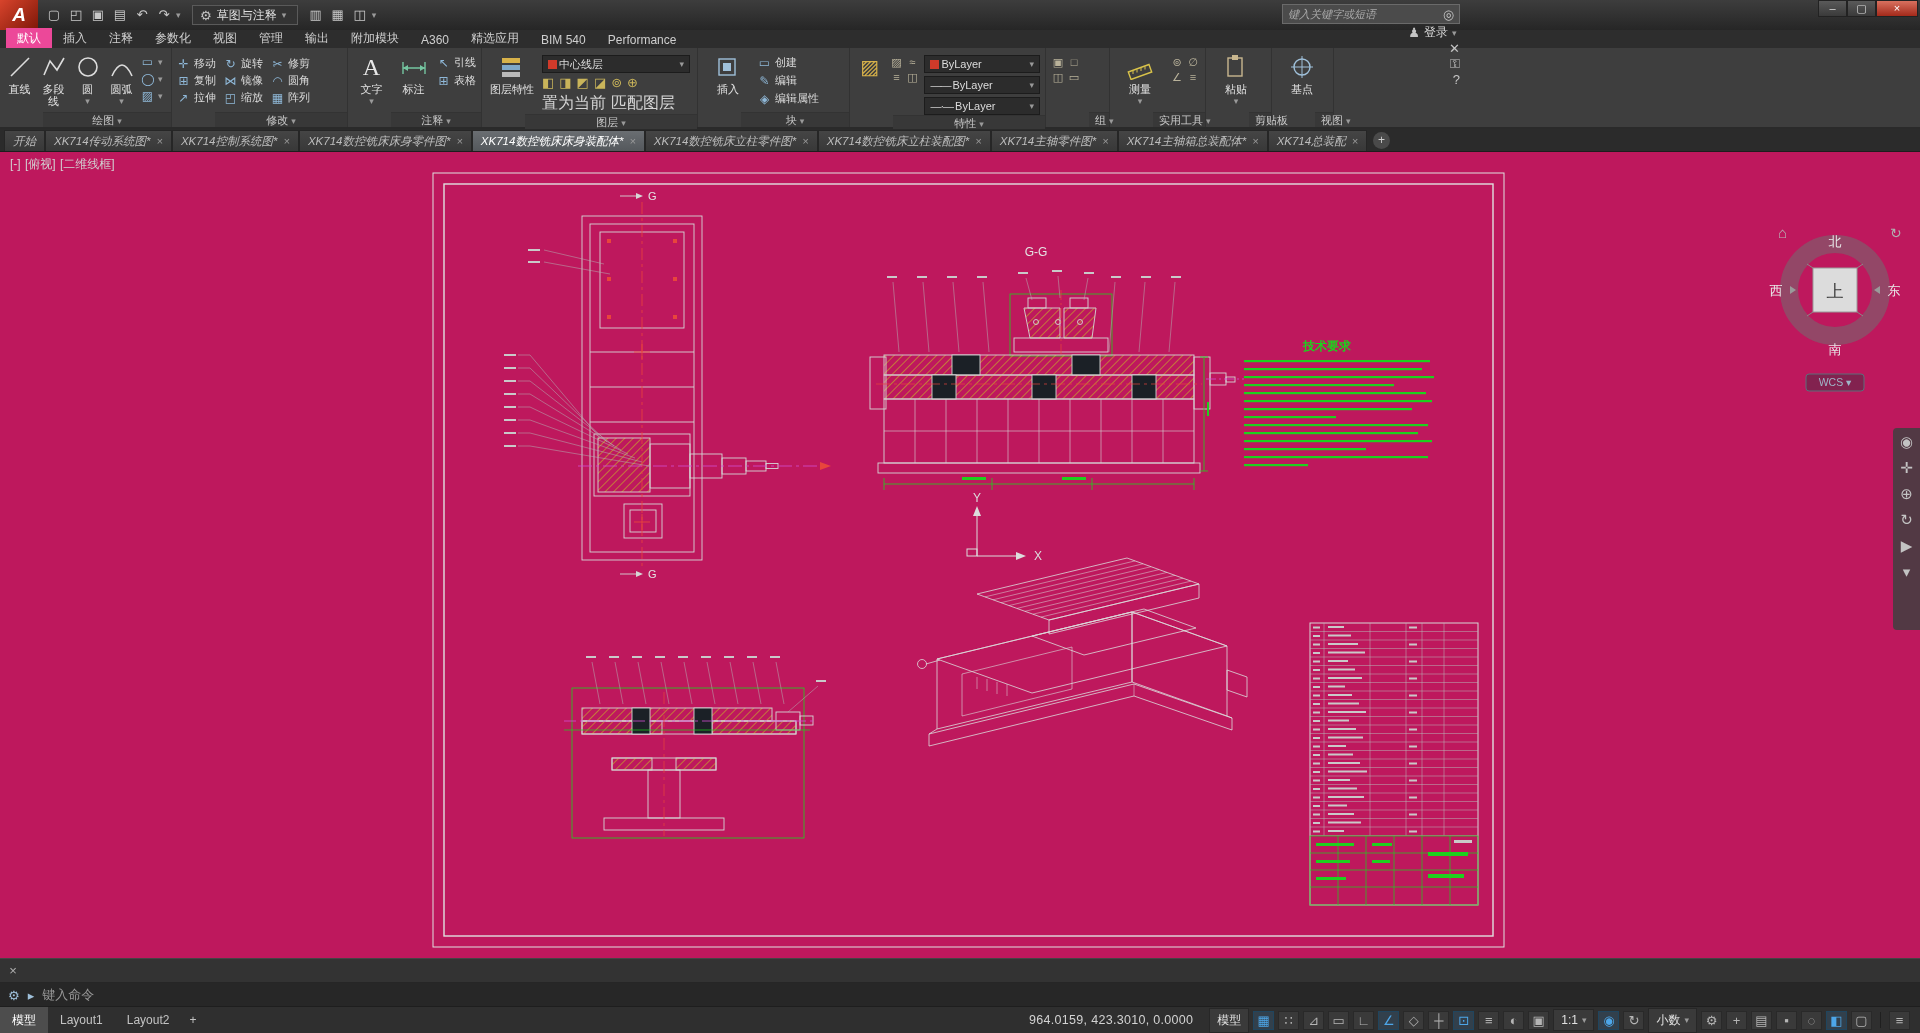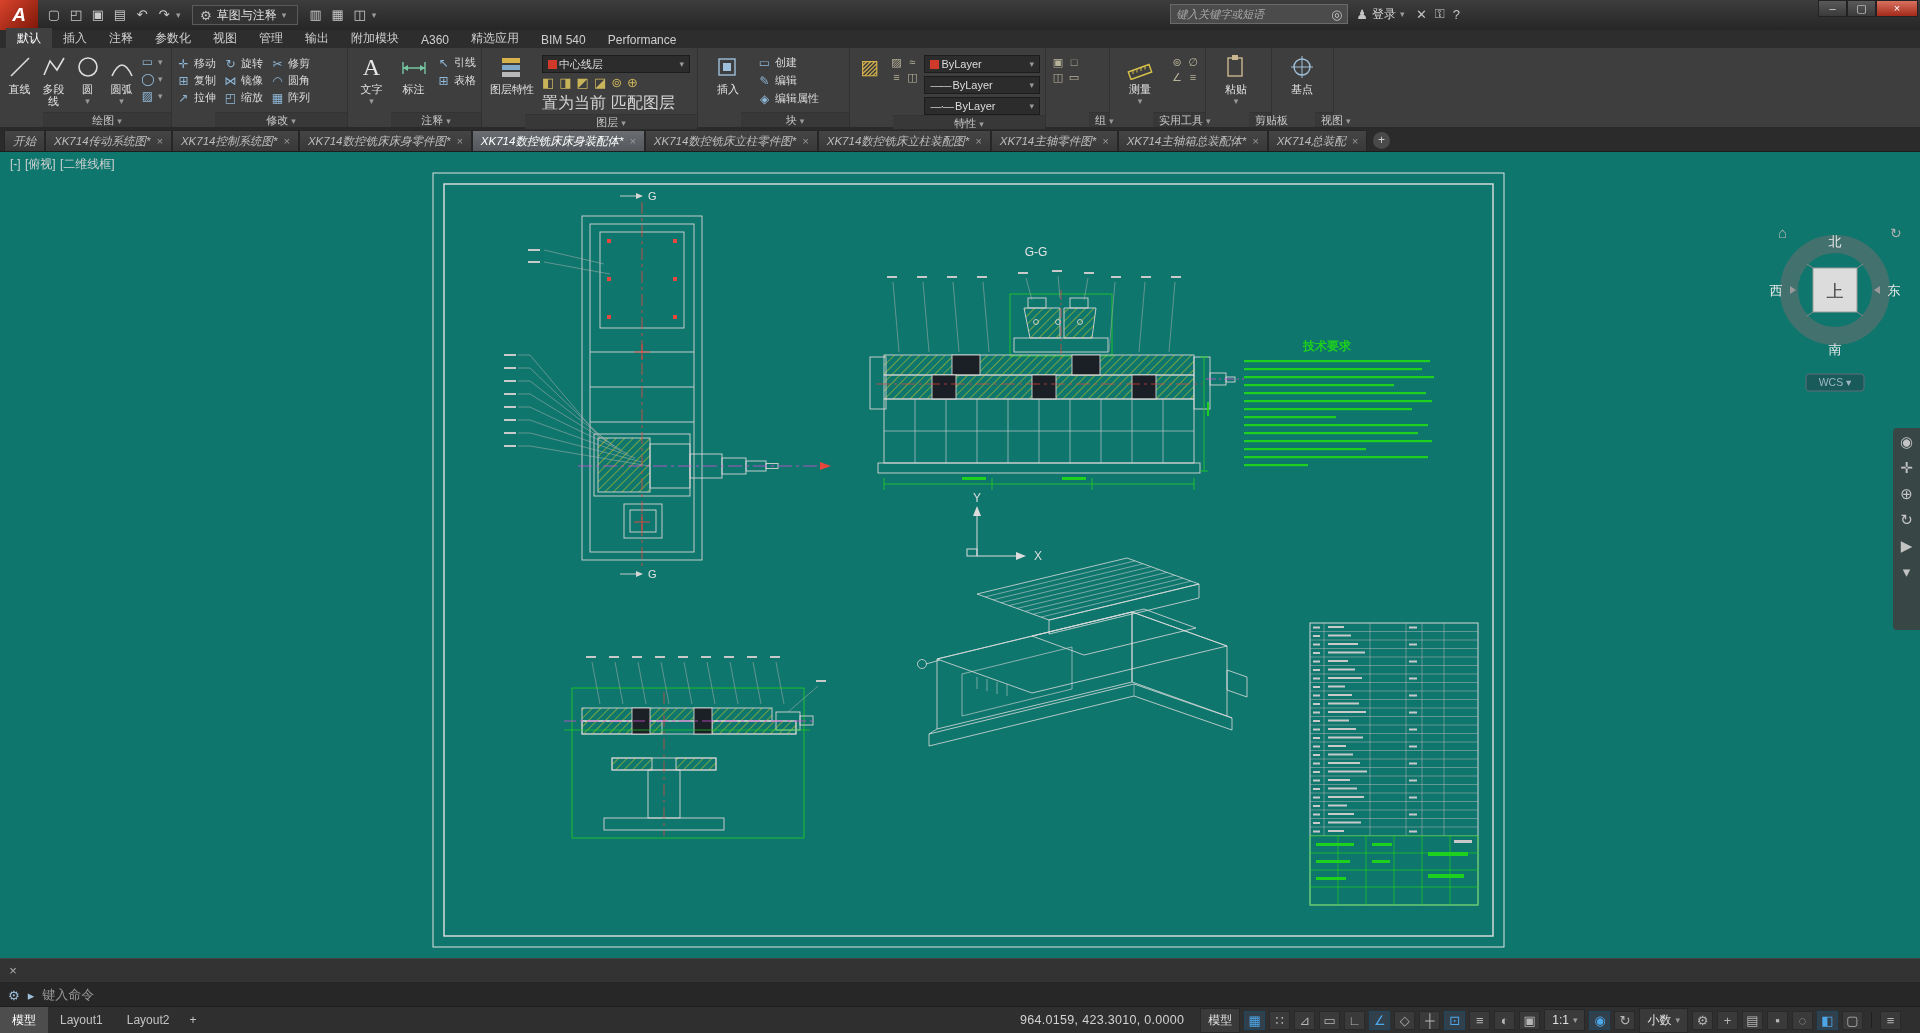--- a/index.html
+++ b/index.html
@@ -15,37 +15,37 @@
     display:flex; align-items:center; justify-content:center; }
   .qat { display:flex; align-items:center; gap:2px; padding:0 6px; }
   .qbtn { min-width:20px; height:20px; color:#c9c9c9; font-size:13px; text-align:center;
     line-height:20px; cursor:default; }
   .qcaret { color:#9a9a9a; font-size:9px; width:8px; }
   .ws-chip { display:flex; align-items:center; gap:5px; border:1px solid #5a5a5a;
     background:#333; color:#ddd; font-size:12px; height:20px; padding:0 7px; margin:0 6px; }
   .tb-title { position:absolute; left:300px; right:600px; text-align:center; color:#eaeaea;
     font-size:13px; pointer-events:none; z-index:1; }
   .tb-title .doc { margin-left:18px; }
-  .tb-right { position:absolute; right:460px; top:4px; display:flex; align-items:center;
-    gap:8px; z-index:2; }
+  .tb-right { position:absolute; right:460px; top:4px; display:flex; align-items:flex-end;
+    z-index:2;flex-direction:column; }
   .search-box { display:flex; align-items:center; width:178px; height:20px; background:#4b4b4b;
     border:1px solid #6a6a6a; font-size:11px; padding:0 5px; gap:5px; }
   .search-box .ph { color:#a9a9a9; flex:1; font-style:italic; }
   .tb-ic { color:#c5c5c5; font-size:13px; }
   .signin { display:flex; align-items:center; gap:4px; color:#d5d5d5; font-size:12px; }
   .win-btns { position:absolute; right:2px; top:0; display:flex; z-index:3; }
   .win-btn { width:29px; height:17px; background:linear-gradient(#5a5a5a,#3a3a3a);
     border:1px solid #222; color:#ddd; font-size:11px; text-align:center; line-height:15px; }
   .win-btn.close { background:linear-gradient(#d9715f,#a3291a); width:42px; color:#fff; }
 
   
   .ribbon-tabs { position:absolute; top:30px; left:0; right:0; height:18px; background:#2d2d2d;
     display:flex; align-items:flex-end; padding-left:6px; }
   .rtab { padding:2px 11px 1px; font-size:12px; color:#cfcfcf; white-space:nowrap; }
-  .rtab.active { background:#404040; color:#fff; }
+  .rtab.active { background:#ec4899; color:#fff; }
 
   
   .ribbon { position:absolute; top:48px; left:0; right:0; height:80px; background:#3e3e3e;
     display:flex; border-bottom:1px solid #2a2a2a; }
   .panel { display:flex; flex-direction:column; border-right:1px solid #323232; }
   .panel-body { flex:1; display:flex; align-items:flex-start; padding:3px 5px 0; gap:5px; }
   .panel-footer { height:15px; font-size:11px; color:#c9c9c9; text-align:center;
     line-height:14px; background:#383838; border-top:1px solid #333; white-space:nowrap;
     padding:0 6px;margin-left:43px; }
   .panel-footer .fc { color:#9a9a9a; font-size:9px; margin-left:3px; }
@@ -75,21 +75,21 @@
     display:flex; align-items:flex-end; padding-left:4px; border-bottom:1px solid #1d1d1d; }
   .ftab { display:flex; align-items:center; gap:6px; height:21px; padding:0 8px;
     background:linear-gradient(#454545,#383838); border:1px solid #262626; border-bottom:none;
     color:#bdbdbd; font-size:11.5px; white-space:nowrap;font-style:italic; }
   .ftab.active { background:linear-gradient(#6a6e72,#54585c); color:#fff; }
   .tab-close { color:#9a9a9a; font-size:11px; }
   .newtab { width:17px; height:17px; border-radius:50%; background:#4a4a4a; color:#cfcfcf;
     text-align:center; line-height:16px; font-size:12px; margin:0 0 2px 6px; }
 
   
-  .canvas { position:absolute; top:152px; left:0; right:0; height:806px; background:#0f766e;
+  .canvas { position:absolute; top:152px; left:0; right:0; height:806px; background:#be185d;
     overflow:hidden; }
   .vp-controls { position:absolute; top:4px; left:10px; font-size:12px; color:#d2d2d2;
     z-index:4; }
   .vp-controls span { margin-right:1px; }
   .sheet-svg { position:absolute; left:432px; top:20px; }
   svg text { font-family:"Liberation Sans","DejaVu Sans",sans-serif; }
 
   
   .viewcube { position:absolute; left:1748px; top:26px; width:172px; height:242px; z-index:5; }
   
@@ -108,21 +108,21 @@
     background:#272727; }
   .cmd-ic { color:#9fc0da; font-size:13px; }
   .cmd-ph { color:#979797; font-size:13px; }
 
   
   .statusbar { position:absolute; bottom:0; left:0; right:0; height:27px; background:#2f2f2f;
     display:flex; align-items:center; font-size:12px; border-top:1px solid #1e1e1e; }
   .ltab { padding:5px 12px; color:#c3c3c3; }
   .ltab.active { background:#4d4d4d; color:#fff; }
   .ltab.plus { padding:5px 8px; }
-  .sb-right { margin-left:auto; display:flex; align-items:center; gap:4px; padding-right:19px; }
+  .sb-right { margin-left:auto; display:flex; align-items:center; gap:4px; padding-right:10px; }
   .coords { color:#d2d2d2; font-size:12.5px; padding:0 12px; letter-spacing:.3px; }
   .chipbtn { color:#e0e0e0; padding:3px 7px; background:#3a3a3a; border:1px solid #272727;
     display:flex; align-items:center; gap:4px; }
   .chipbtn .dc { color:#9a9a9a; font-size:9px; }
   .sic { width:21px; height:19px; display:flex; align-items:center; justify-content:center;
     color:#b5b5b5; font-size:13px; background:#3a3a3a; border:1px solid #292929; }
   .sic.active { color:#4da6e8; border-color:#20455e; background:#32404c; }
   .sb-sep { width:1px; height:16px; background:#1f1f1f; margin:0 4px; }
 </style>
 </head>

